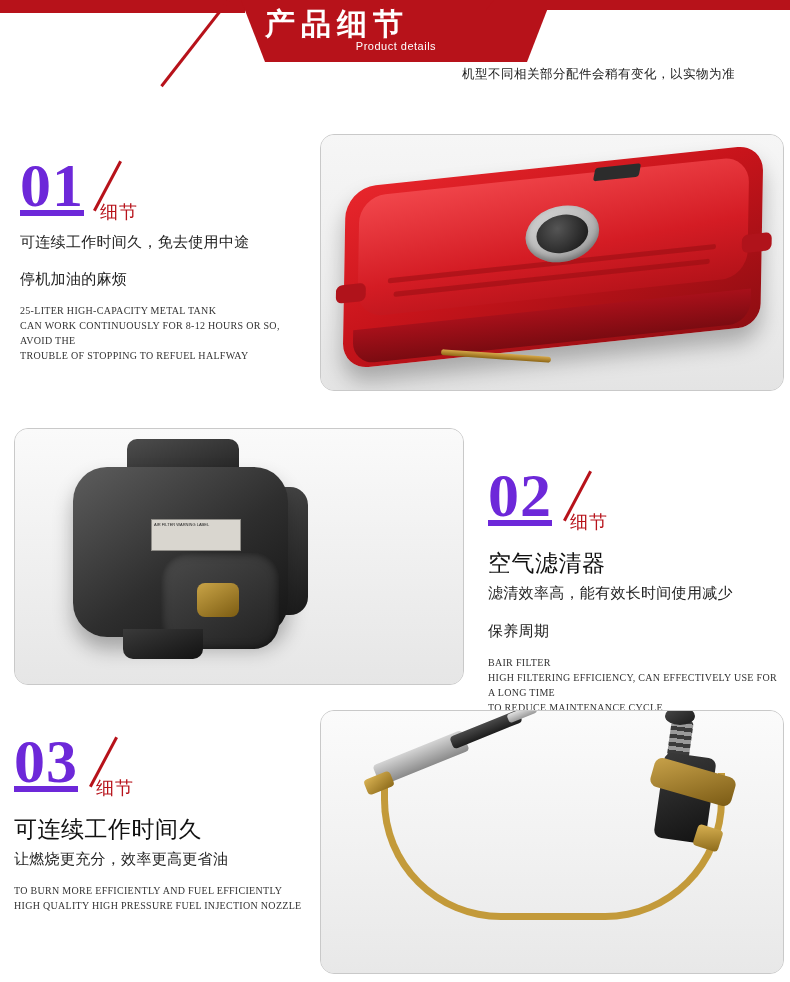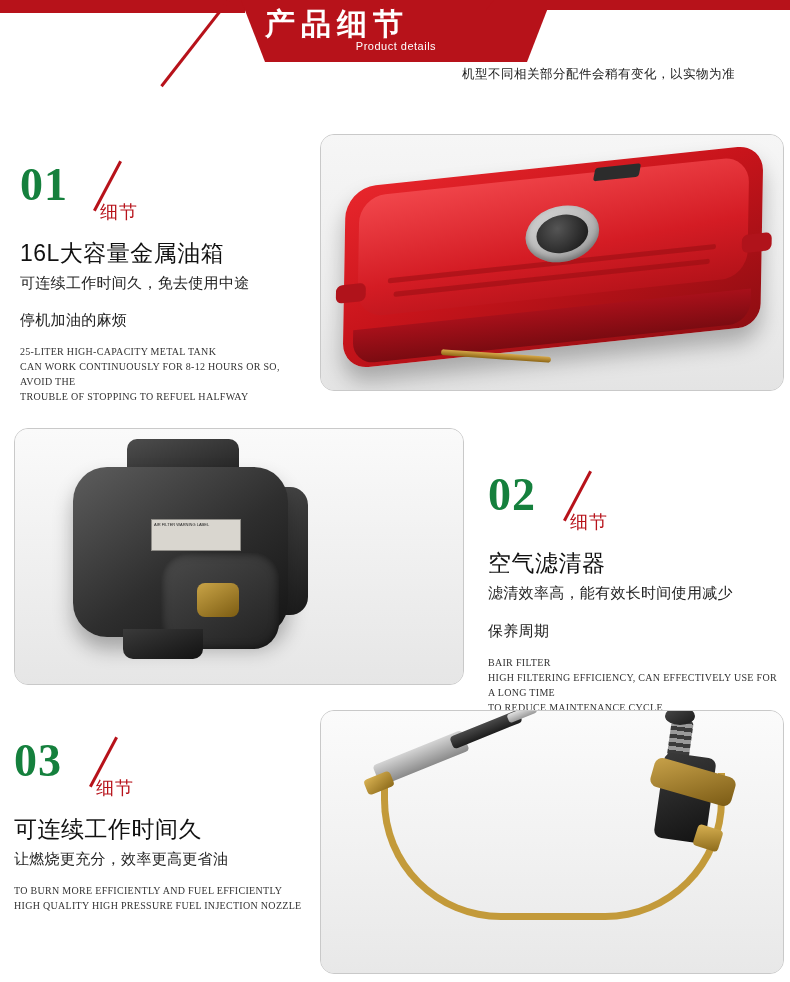--- a/index.html
+++ b/index.html
@@ -144,25 +144,26 @@
     right: 0;
     bottom: 0;
   }
 
   
   .numwrap {
     position: absolute;
   }
   .bignum {
     font-family: "Liberation Serif", serif;
-    font-size: 46px;
+    font-size: 62px;
     font-weight: bold;
-    color: #15803d;
+    color: #6d28d9;
     line-height: 58px;
     letter-spacing: 1px;
+    text-decoration: underline;
   }
   .numrow {
     position: relative;
     height: 72px;
   }
   .slash {
     position: absolute;
     width: 3px;
     height: 56px;
     background: #b7121a;
@@ -489,21 +490,20 @@
       <div class="tank-pipe"></div>
     </div>
   </div>
 
   <div class="numwrap" style="left:20px;top:30px;width:275px;">
     <div class="numrow">
       <span class="bignum">01</span>
       <span class="slash" style="left:86px;top:2px;"></span>
       <span class="detail-cn" style="left:80px;top:44px;">细节</span>
     </div>
-    <div class="title-cn">16L大容量金属油箱</div>
     <div class="desc-cn">可连续工作时间久，免去使用中途</div>
     <div class="desc-cn" style="margin-top:9px;">停机加油的麻烦</div>
     <div class="en-block">
       <div>25-LITER HIGH-CAPACITY METAL TANK</div>
       <div>CAN WORK CONTINUOUSLY FOR 8-12 HOURS OR SO, AVOID THE</div>
       <div>TROUBLE OF STOPPING TO REFUEL HALFWAY</div>
     </div>
   </div>
 </div>
 

